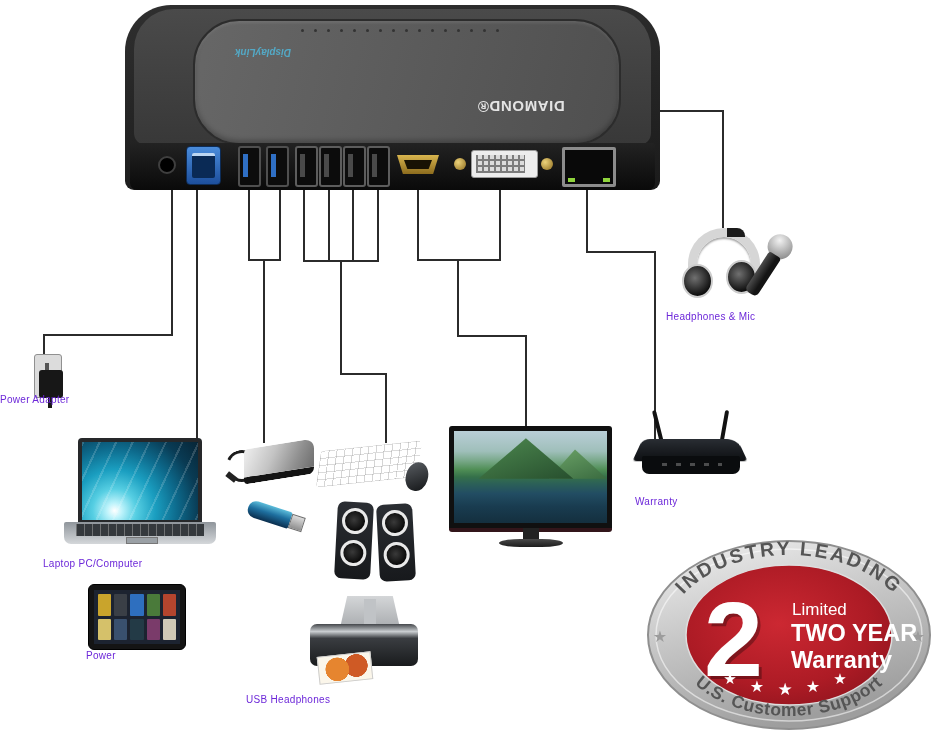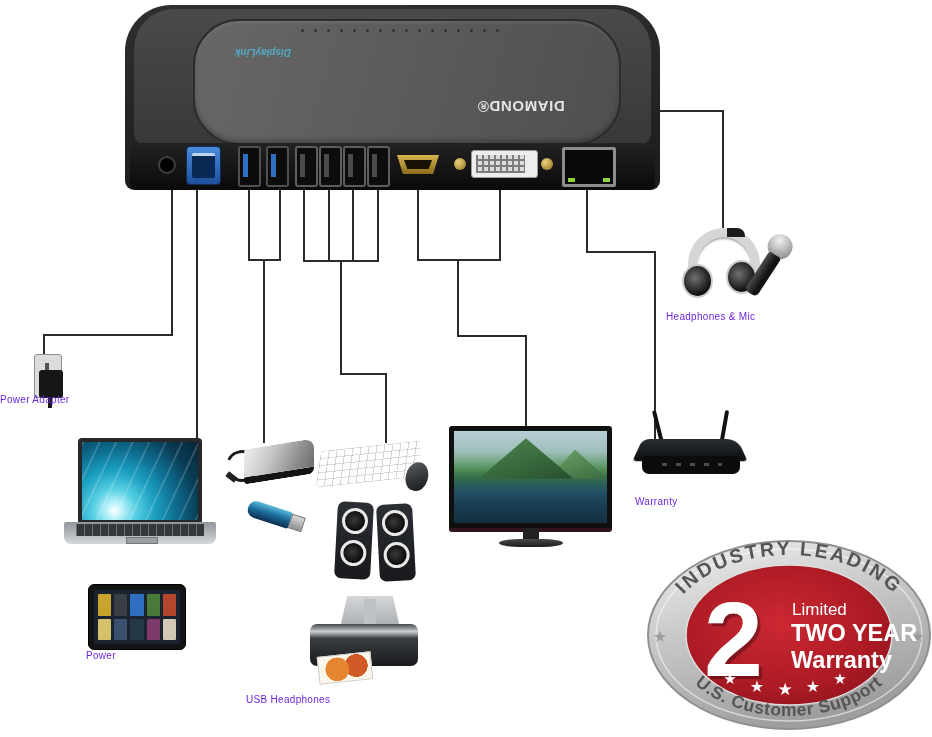--- a/index.html
+++ b/index.html
@@ -276,20 +276,21 @@
 
   <div class="laptop">
     <div class="lap-lid">
         <div class="lap-screen"></div>
       </div>
     <div class="lap-base">
       <div class="lap-keys"></div>
       <div class="lap-pad"></div>
     </div>
   </div>
+  <div class="lbl" style="left:43px;top:558px;width:200px">Laptop PC/Computer</div>
 
   <div class="tablet">
     <div class="tab-screen">
       <i></i>
         <i></i>
         <i></i>
         <i></i>
         <i></i>
         <i></i>
         <i></i>

